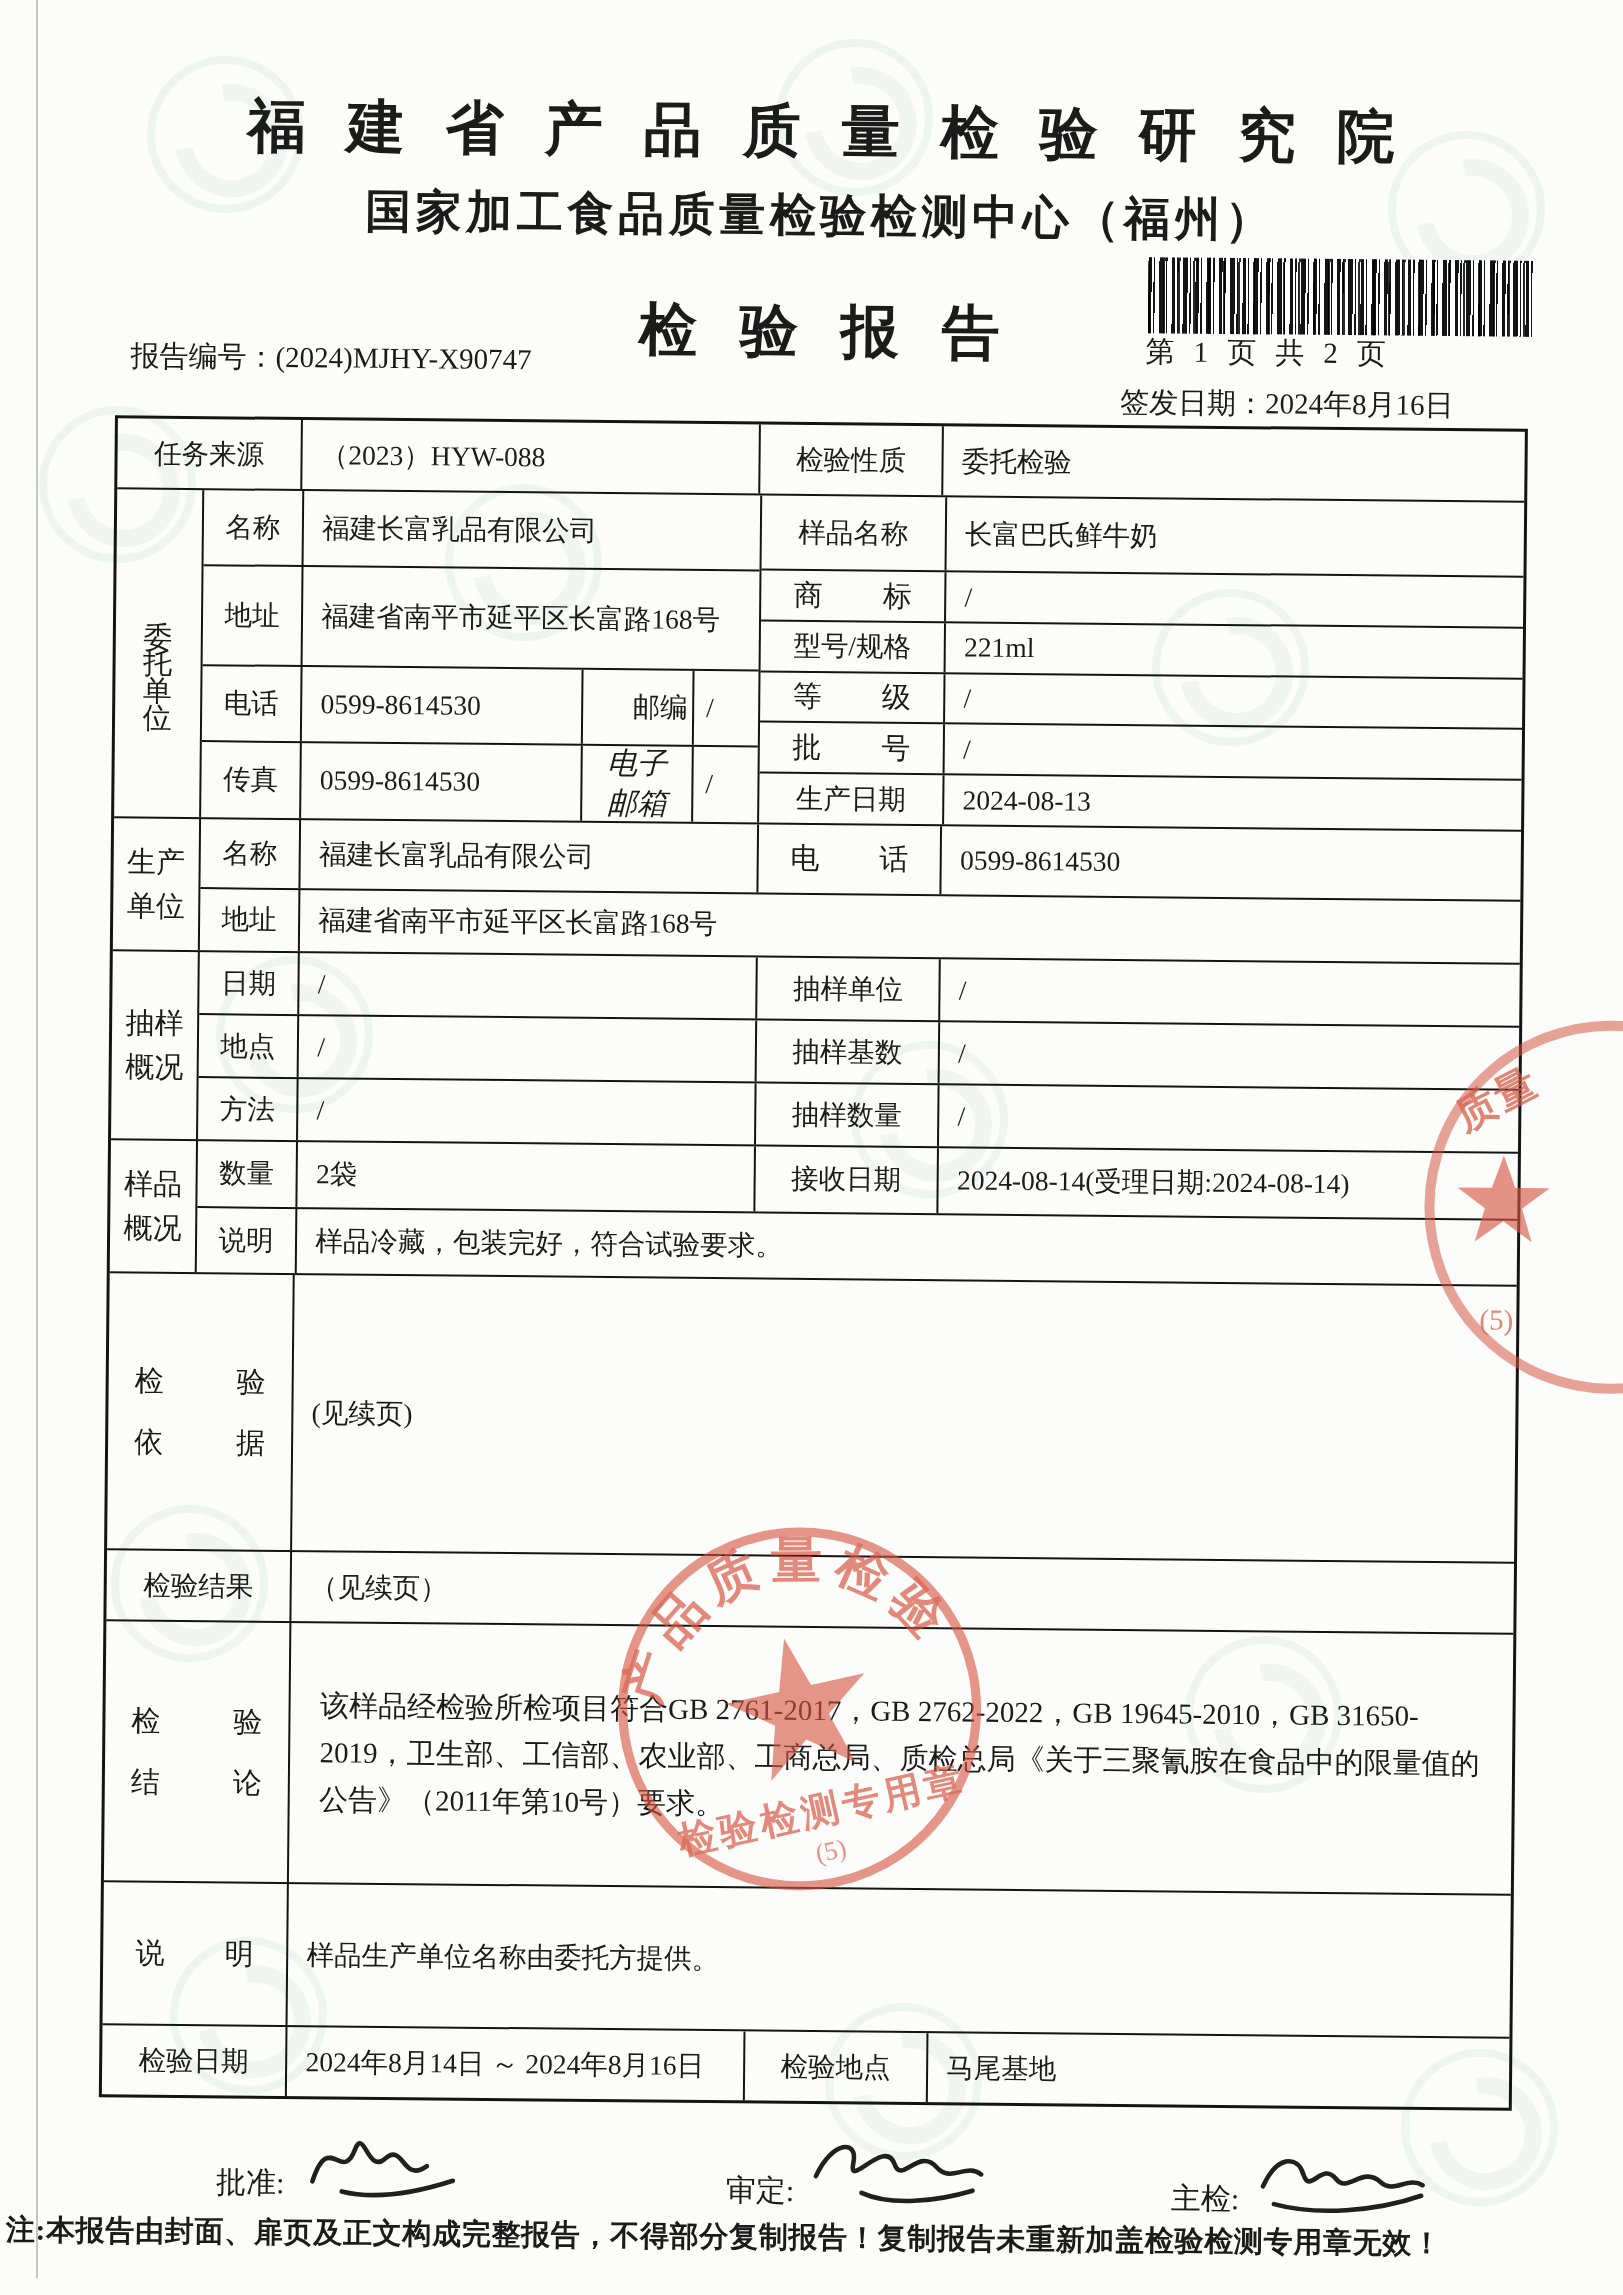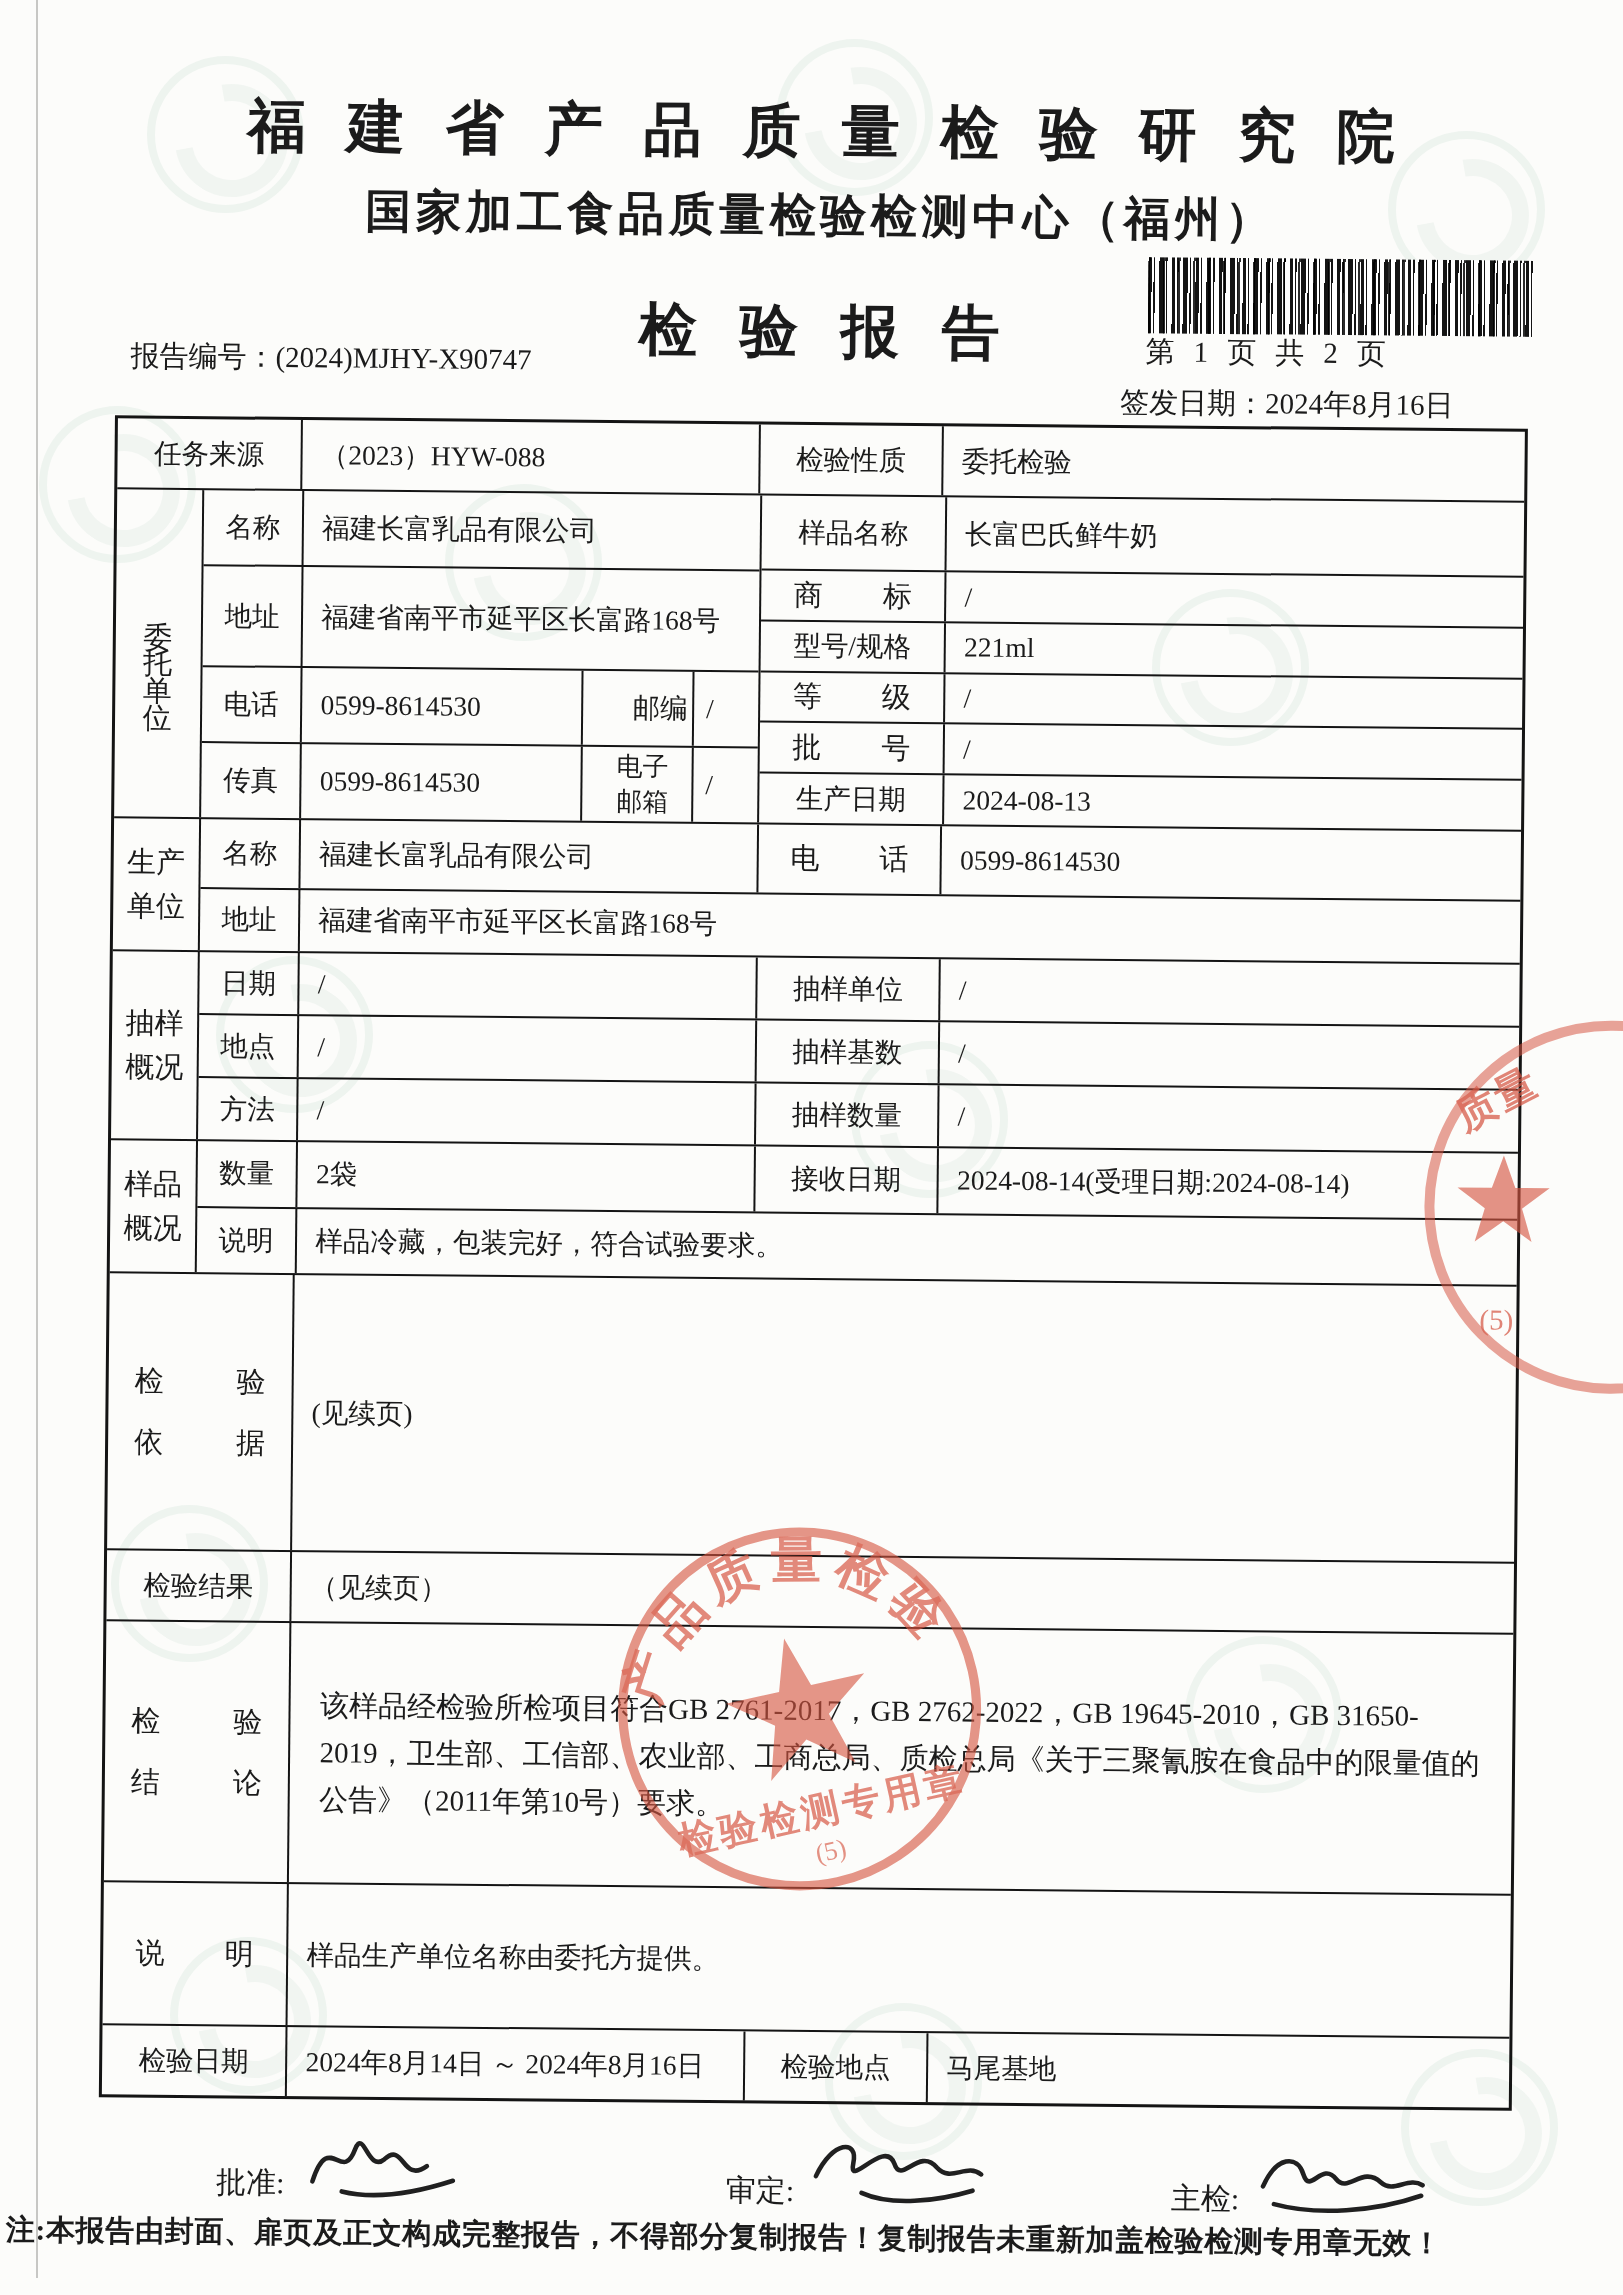--- a/index.html
+++ b/index.html
@@ -44,21 +44,21 @@
   .col{display:flex;flex-direction:column;}
   .f1{flex:1;}
   .w130{width:85px;flex:none;}.w150{width:98px;flex:none;}
   .w280{width:183px;flex:none;}.w430{width:281px;flex:none;}.w700{width:458px;flex:none;}
   .w890{width:583px;flex:none;}
   .vert{writing-mode:vertical-rl;text-orientation:upright;letter-spacing:.95em;font-size:29px;}
   .lines2{display:block;width:63px;text-align:center;line-height:1.5;font-size:29px;}
   .spreadbox{display:block;width:131px;}
   .spreadbox span{display:block;text-align:justify;text-align-last:justify;line-height:2.1;font-size:29px;}
   .spread2{display:block;width:118px;text-align:justify;text-align-last:justify;font-size:29px;}
-  .wrap2{display:block;width:63px;text-align:right;line-height:1.35;word-break:break-all;font-size:26px;}
+  .wrap2{display:block;width:63px;text-align:center;line-height:1.35;word-break:break-all;font-size:30px;font-style:italic;}
   .concl{line-height:1.62;padding:19.6px 29.5px;font-size:29px;}
 
   
   .stamp-center{position:absolute;top:1519px;left:615px;width:380px;height:380px;opacity:.85;
       transform:rotate(-13deg);pointer-events:none;}
   .stamp-edge{position:absolute;top:1013px;right:-175px;width:353px;height:353px;
       border:10.5px solid rgba(213,85,66,.6);border-radius:50%;opacity:.9;pointer-events:none;}
   .stamp-edge .et{position:absolute;left:18.3px;top:42px;font-size:41px;font-weight:bold;
       color:rgba(213,85,66,.8);transform:rotate(-28deg);letter-spacing:2.6px;}
   .stamp-edge .en{position:absolute;left:46px;bottom:46px;font-size:29px;color:rgba(213,85,66,.8);}

